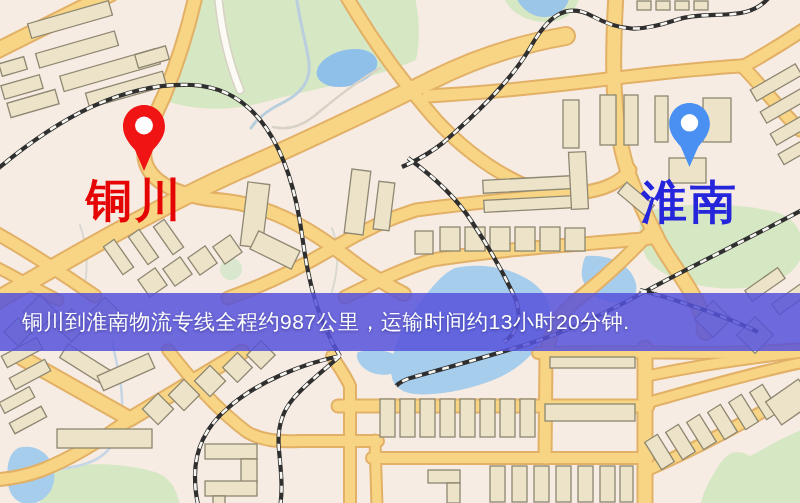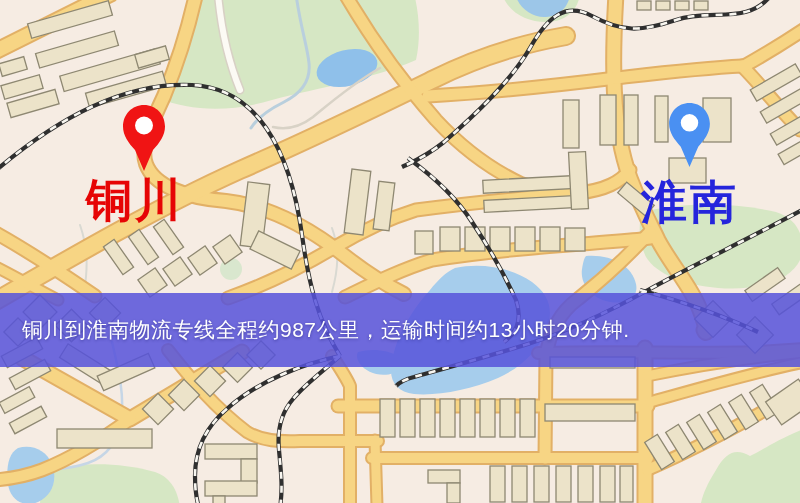--- a/index.html
+++ b/index.html
@@ -13,21 +13,21 @@
   .pin svg{display:block;}
   .pin-origin{left:120px;top:103px;width:48px;height:70px;}
   .pin-dest{left:666px;top:101px;width:47px;height:68px;}
   .city-label{
     position:absolute;font-size:46px;line-height:1;font-weight:700;
     letter-spacing:3px;white-space:nowrap;
   }
   .label-origin{left:86px;top:177px;color:#e60505;}
   .label-dest{left:641px;top:179px;color:#2525dc;}
   .banner{
-    position:absolute;left:0;top:293px;width:800px;height:74px;
+    position:absolute;left:0;top:293px;width:800px;height:58px;
     background:rgba(86,82,219,0.85);
     display:flex;align-items:center;box-sizing:border-box;padding-left:22px;
   }
   .banner span{
     color:#ffffff;font-size:21px;letter-spacing:0.5px;white-space:nowrap;
     text-shadow:0 1px 3px rgba(20,20,90,0.45);
   }
 </style>
 </head>
 <body>

